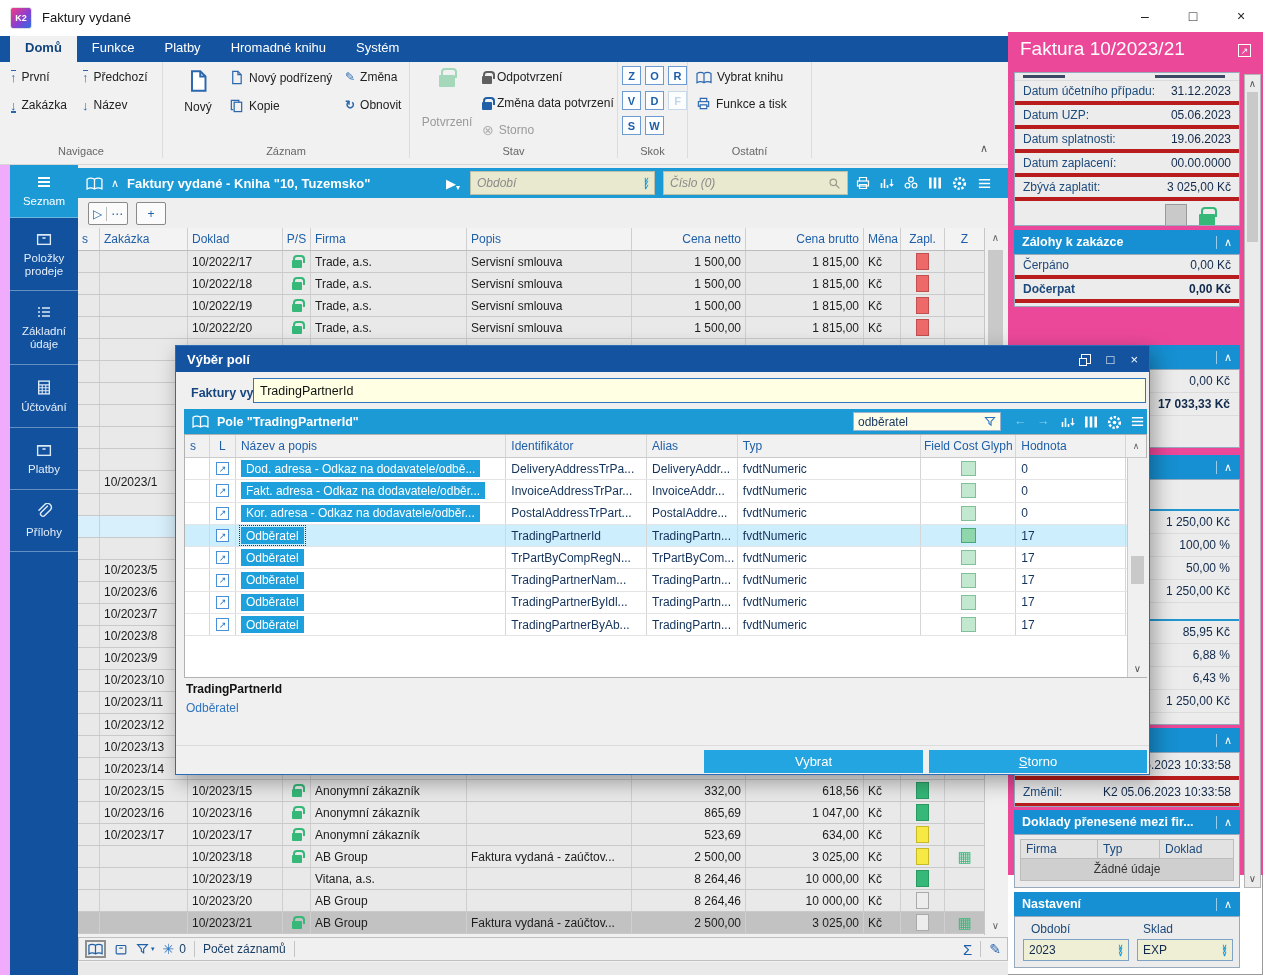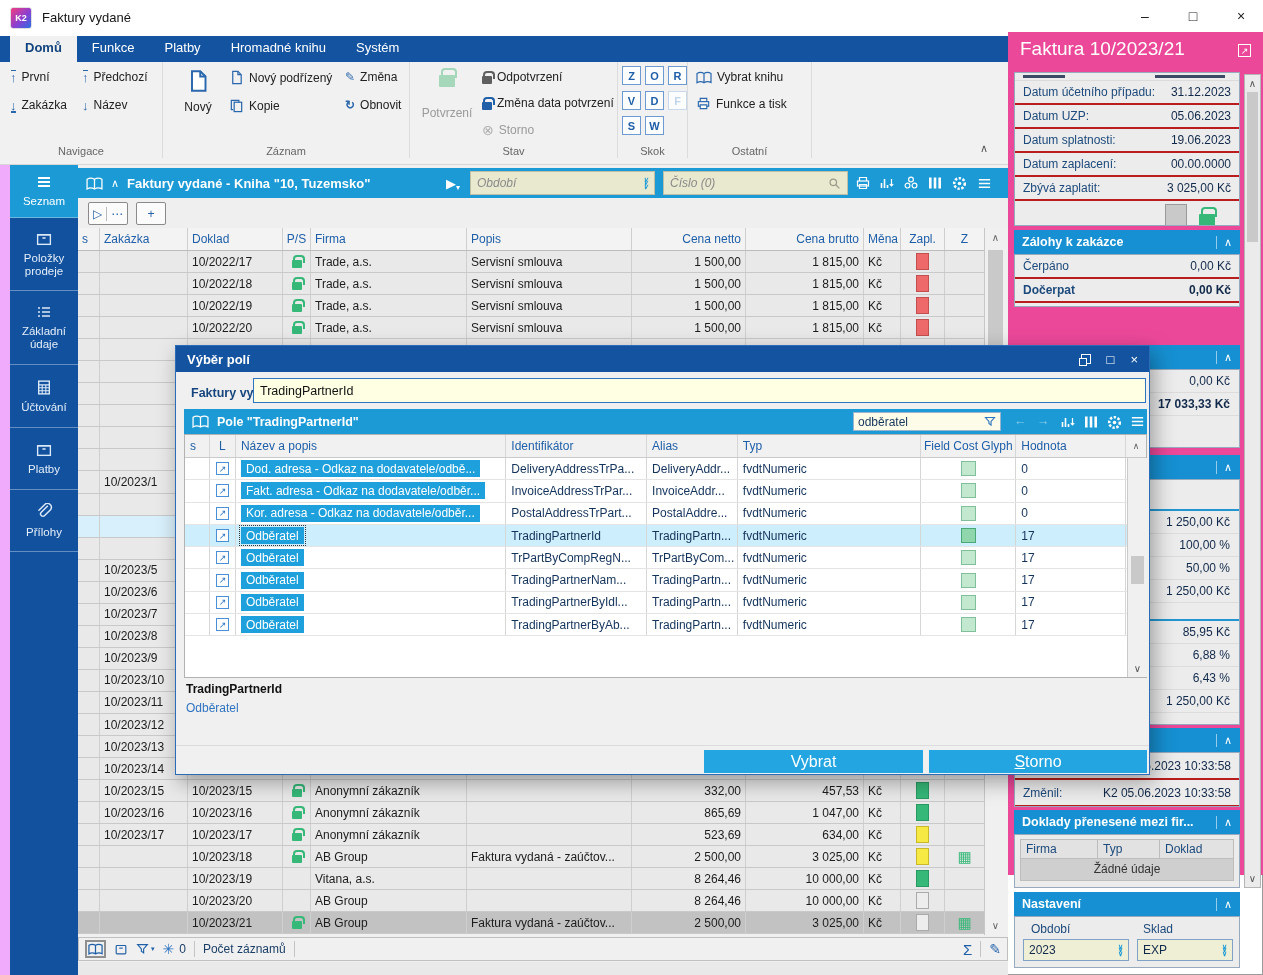--- a/index.html
+++ b/index.html
@@ -73,21 +73,21 @@
 .sthumb{position:absolute;left:3px;width:15px;background:#c9c9c9}
 .statusbar{position:absolute;left:0;top:772px;width:930px;height:24px;background:#f0f0f0;border:1px solid #c0c0c0;display:flex;align-items:center;font-size:12px;color:#1a3e66;gap:8px;padding:0 6px}
 .sdiv{width:1px;height:16px;background:#c4c4c4}
 .sbook{border:2px solid #8f8f8f;padding:1px;display:flex}
 .bstrip{position:absolute;left:78px;top:962px;width:930px;height:13px;background:#e9e9e9}
 
 .rpanel{position:absolute;left:1008px;top:32px;width:255px;height:843px;background:#ec4899;color:#fff}
 .rphead{position:absolute;left:12px;top:6px;font-size:19px;color:#fff}
 .rpext{position:absolute;left:230px;top:12px;width:13px;height:13px;border:1.4px solid #fff;display:flex;align-items:center;justify-content:center;font-size:9px;color:#fff}
 .card{position:absolute;left:6px;width:226px;background:#ececec;border:1px solid #97a9bd;color:#11294a;overflow:hidden}
-.frow{height:24px;display:flex;align-items:center;justify-content:space-between;padding:0 8px;border-bottom:2px solid #b91c1c;font-size:12px}
+.frow{height:24px;display:flex;align-items:center;justify-content:space-between;padding:0 8px;border-bottom:4px solid #b91c1c;font-size:12px}
 .frow .lbl{color:#1c4a7c}
 .frow .val{color:#11294a}
 .frow.bold .lbl,.frow.bold .val{font-weight:bold}
 .vrow{height:23px;display:flex;align-items:center;justify-content:flex-end;padding:0 9px;font-size:12px;color:#11294a;border-bottom:1px solid #dcdcdc}
 .vrow.bold{font-weight:bold}
 .shead{position:absolute;left:6px;width:226px;height:24px;background:#1690d2;color:#fff;font-weight:bold;font-size:12.5px;display:flex;align-items:center;padding:0 8px}
 .shead .chev{margin-left:auto;border-left:1px solid rgba(255,255,255,.55);padding-left:7px;font-size:11px;font-weight:normal}
 .sliver{height:8px;border-bottom:1px solid #dbdbdb;position:relative;overflow:hidden}
 .sliver i{position:absolute;top:2px;height:3px;background:#3c4a66}
 .graybox{width:22px;height:22px;background:#c9c9c9;border:1px solid #9a9a9a;display:inline-block}
@@ -124,21 +124,21 @@
 .chip{background:#1ea0dc;color:#fff;padding:1.5px 5px;max-width:100%;overflow:hidden;white-space:nowrap}
 .drow.selected .chip{outline:1px dotted #333;outline-offset:1px}
 .extlink{width:13px;height:13px;border:1px solid #4a90d9;display:flex;align-items:center;justify-content:center;font-size:9px;color:#2f74c0;background:#fff}
 .gsq{width:15px;height:15px;background:#c2e8d0;border:1px solid #7fbf9a}
 .gsq.sel{background:#8fd6ac;border-color:#49a878}
 .dscroll{position:absolute;left:942px;top:1px;width:20px;height:242px;background:#f0f0f0;border-left:1px solid #cacaca}
 .dinfo{position:absolute;left:10px;top:336px;font-size:12px}
 .dit{font-weight:bold;color:#111}
 .did{color:#2f74c0;margin-top:5px}
 .dsep{position:absolute;left:0;top:399px;width:973px;height:1px;background:#dcdcdc}
-.dbtn{position:absolute;top:404px;height:23px;background:#22a5e0;color:#fff;display:flex;align-items:center;justify-content:center;font-size:16px}
+.dbtn{position:absolute;top:404px;height:23px;background:#22a5e0;color:#fff;display:flex;align-items:center;justify-content:center;font-size:13px}
 .dbtn.storno span::first-letter{text-decoration:underline}
 </style>
 </head>
 <body>
 
 <div id="app">
 
   <div class="titlebar">
     <div class="logo">K2</div>
     <div class="wtitle">Faktury vydané</div>
@@ -206,21 +206,21 @@
         <div class="ritem" style="left:182px;top:36px">
             <span class="bi" style="font-weight:bold">↻</span>
             <span>Obnovit</span>
           </div>
         <div class="rglabel">Záznam</div>
       </div>
 
       <div class="rgroup" style="left:410px;width:208px">
         <div class="bigbtn dis" style="left:8px;top:6px;width:58px">
           <span class="lock pale big"></span>
-          <span style="margin-top:15px">Potvrzení</span>
+          <span style="margin-top:24px">Potvrzení</span>
         </div>
         <div class="ritem" style="left:72px;top:8px">
             <span class="lock gray"></span>
             <span>Odpotvrzení</span>
           </div>
         <div class="ritem" style="left:72px;top:34px">
             <span class="lock blue"></span>
             <span>Změna data potvrzení</span>
           </div>
         <div class="ritem dis" style="left:72px;top:60px">
@@ -721,21 +721,21 @@
         <div class="trow">
     <div class="c cs"></div>
     <div class="c czak">10/2023/15</div>
     <div class="c cdok">10/2023/15</div>
     <div class="c cps">
             <span class="lock"></span>
           </div>
     <div class="c cfir">Anonymní zákazník</div>
     <div class="c cpop"></div>
     <div class="c cnet num">332,00</div>
-    <div class="c cbru num">457,53</div>
+    <div class="c cbru num">618,56</div>
     <div class="c cmen">Kč</div>
     <div class="c czap">
             <span class="ind green"></span>
           </div>
     <div class="c cz"></div>
   </div>
         <div class="trow">
     <div class="c cs"></div>
     <div class="c czak">10/2023/16</div>
     <div class="c cdok">10/2023/16</div>

